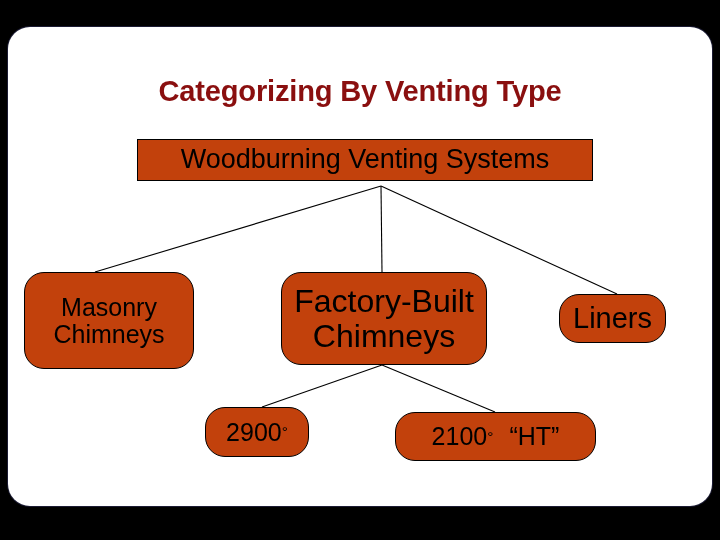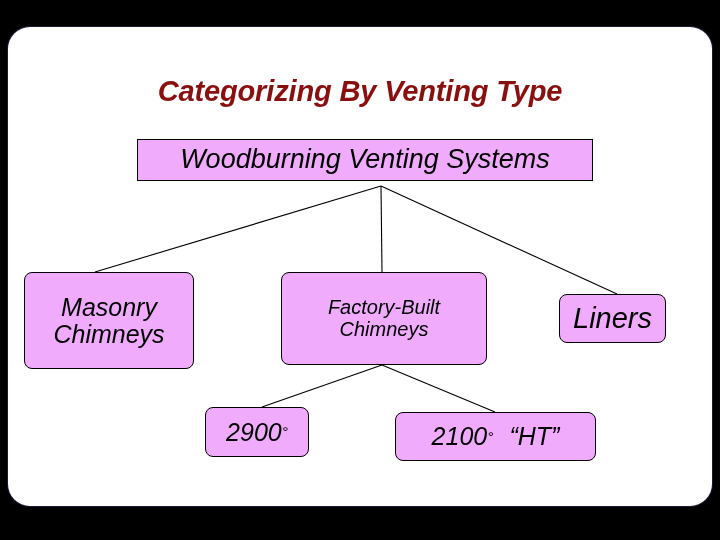--- a/index.html
+++ b/index.html
@@ -23,21 +23,20 @@
   #slide-panel {
     position: absolute;
     left: 8px;
     top: 27px;
     width: 704px;
     height: 479px;
     background: #ffffff;
     border-radius: 22px;
     box-shadow: 0 0 0 1px #1b1b33;
     overflow: hidden;
-    font-style: italic;
   }
   #slide-title {
     position: absolute;
     left: 0;
     top: 47px;
     width: 704px;
     text-align: center;
     color: #8a0f0f;
     font-family: "Liberation Sans", sans-serif;
     font-weight: bold;
@@ -58,32 +57,32 @@
     position: absolute;
     left: 0;
     top: 0;
     width: 704px;
     height: 479px;
   }
   .node {
     position: absolute;
     box-sizing: border-box;
     border: 1px solid #000000;
-    background: #f0abfc;
+    background: #c2410c;
     display: flex;
     align-items: center;
     justify-content: center;
     text-align: center;
     color: #000000;
     font-family: "Liberation Sans", sans-serif;
     line-height: 1.08;
     white-space: pre-line;
   }
   .node.rounded {
-    border-radius: 8px;
+    border-radius: 20px;
   }
   
   #node-root {
     left: 129px;
     top: 112px;
     width: 456px;
     height: 42px;
     font-size: 27px;
     border-radius: 0;
   }
@@ -92,21 +91,21 @@
     top: 245px;
     width: 170px;
     height: 97px;
     font-size: 25px;
   }
   #node-factory {
     left: 273px;
     top: 245px;
     width: 206px;
     height: 93px;
-    font-size: 20px;
+    font-size: 32px;
   }
   #node-liners {
     left: 551px;
     top: 267px;
     width: 107px;
     height: 49px;
     font-size: 29px;
   }
   #node-1700 {
     left: 197px;

